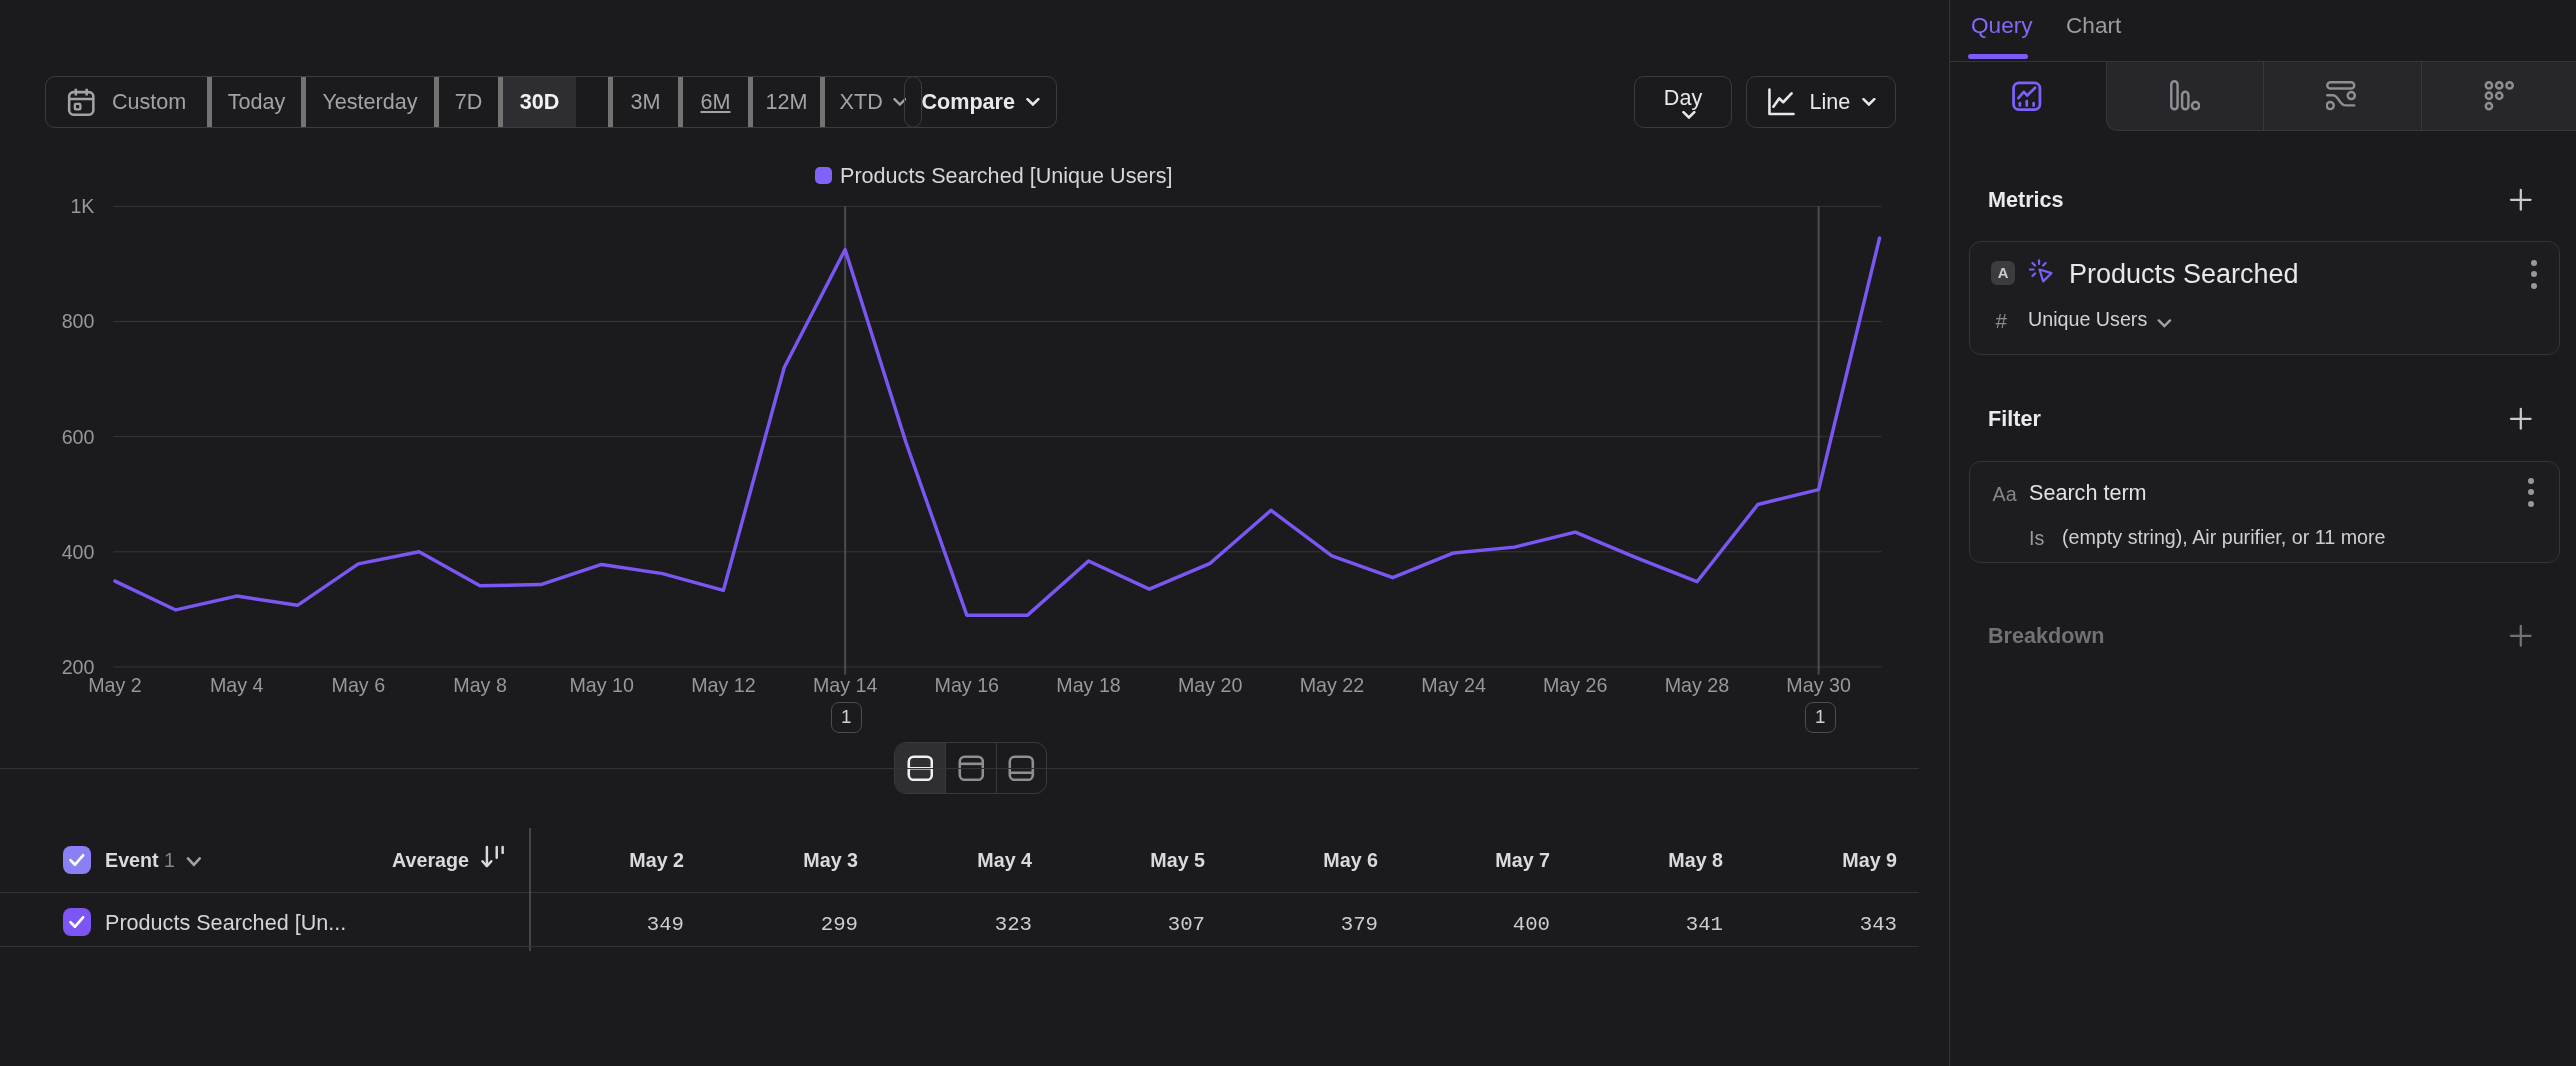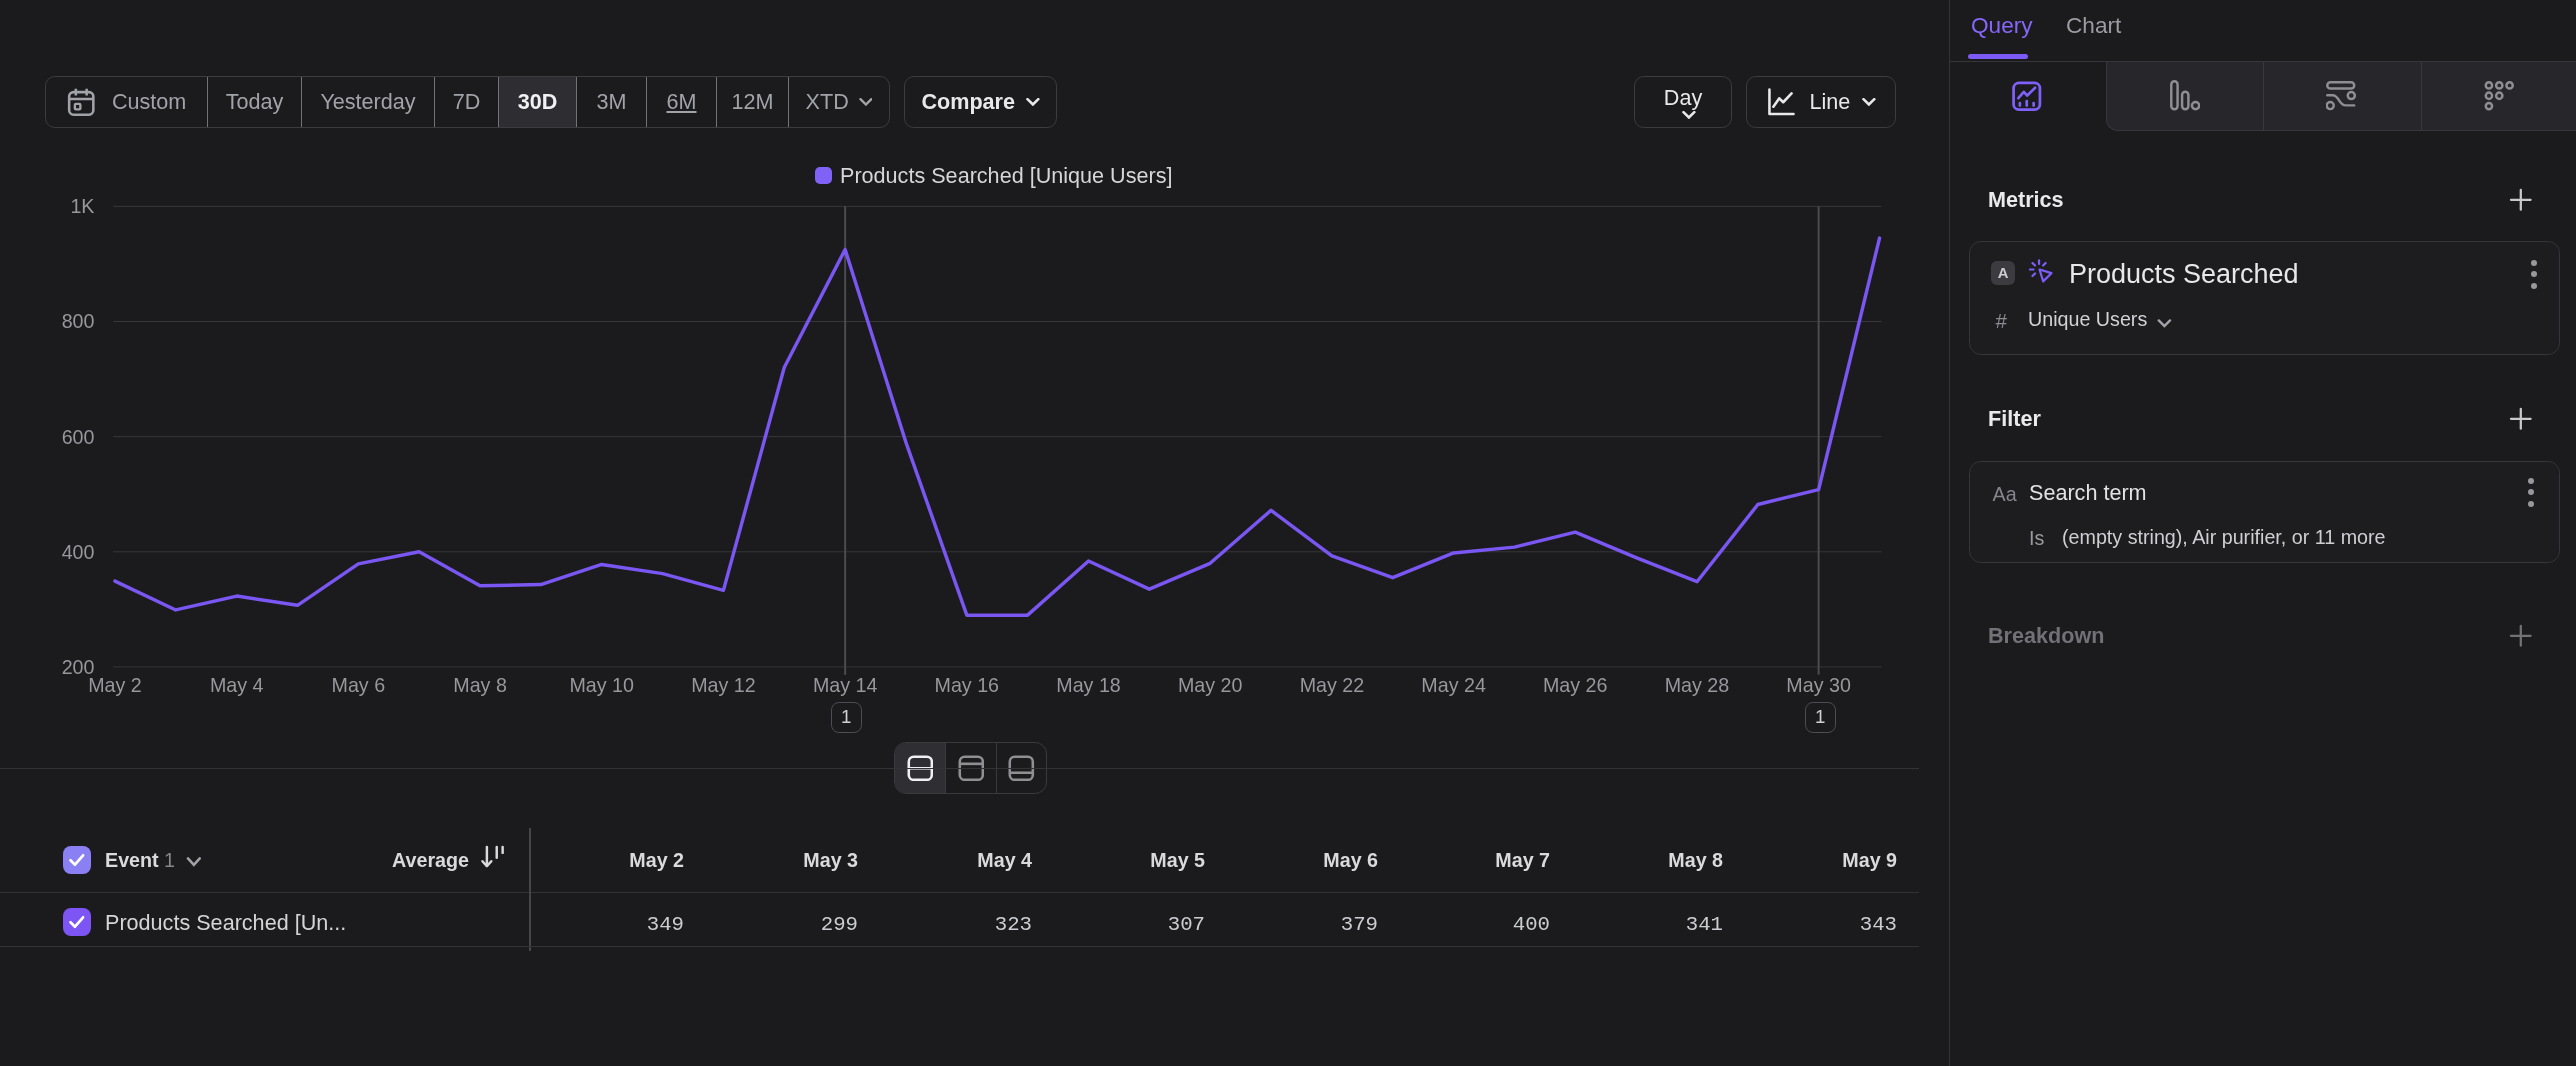--- a/index.html
+++ b/index.html
@@ -5,21 +5,21 @@
   * { margin:0; padding:0; box-sizing:border-box; }
   html,body { width:2576px; height:1067px; background:#1b1b1d; overflow:hidden; }
   body { font-family:"Liberation Sans", sans-serif; }
   #root { position:absolute; left:0; top:0; width:2576px; height:1067px; background:#1b1b1d; }
   .abs { position:absolute; }
   .btn { position:absolute; top:76px; height:52px; border:1px solid #3b3b40; border-radius:9.8px;
          display:flex; align-items:center; justify-content:center; color:#e8e8eb; font-size:21.6px; }
   .seg { position:absolute; left:45px; top:76px; height:52px; border:1px solid #3b3b40; border-radius:9.8px;
          display:flex; overflow:hidden; }
   .seg .cell { height:100%; display:flex; align-items:center; justify-content:center;
-               color:#a2a3a9; font-size:21.6px; border-left:1px solid #737373; }
+               color:#a2a3a9; font-size:21.6px; border-left:5px solid #737373; }
   .seg .cell:first-child { border-left:none; }
   .seg .sel { background:#2d2d32; color:#f2f2f4; font-weight:700; }
   .chev { display:inline-block; width:13.8px; height:7.9px; }
   .hdrtxt { position:absolute; font-size:19.7px; font-weight:700; color:#dadadd; }
   .numtxt { position:absolute; font-family:"Liberation Mono", monospace; font-size:20.7px; color:#cccdd1; text-align:right; }
   .checkbox { position:absolute; width:27.6px; height:27.6px; border-radius:7.9px; display:flex; align-items:center; justify-content:center; }
   .card { position:absolute; left:1969px; width:591px; border:1px solid #343439; border-radius:11.8px; background:#1d1d20; }
   .kebab { position:absolute; width:5.9px; }
   .kebab i { display:block; width:5.9px; height:5.9px; border-radius:50%; background:#97979c; margin-bottom:5.9px; }
   .plus { position:absolute; width:23.6px; height:23.6px; }
@@ -36,21 +36,21 @@
         <line x1="20" y1="1.8" x2="20" y2="8.6"></line>
         <line x1="2.5" y1="12.2" x2="26.5" y2="12.2"></line>
         <rect x="8" y="17.2" width="5.6" height="5.6" rx="1" stroke-width="2.4"></rect>
       </svg>
       <span>Custom</span>
     </div>
     <div class="cell" style="width:94px;">Today</div>
     <div class="cell" style="width:133px;">Yesterday</div>
     <div class="cell" style="width:64px;">7D</div>
     <div class="cell sel" style="width:78px;">30D</div>
-    <div class="cell" style="width:70px;">3M</div>
+    <div class="cell" style="width:70px;margin-left:32px;">3M</div>
     <div class="cell" style="width:70px;text-decoration:underline;">6M</div>
     <div class="cell" style="width:72px;">12M</div>
     <div class="cell" style="width:101px;">
       <span>XTD</span>
       <svg class="chev" style="margin-left:9.8px;" viewBox="0 0 14 8" fill="none" stroke="#a2a3a9" stroke-width="2.4" stroke-linecap="round">
           <path d="M1.5 1.2 L7 6.6 L12.5 1.2"></path>
         </svg>
     </div>
   </div>
 

